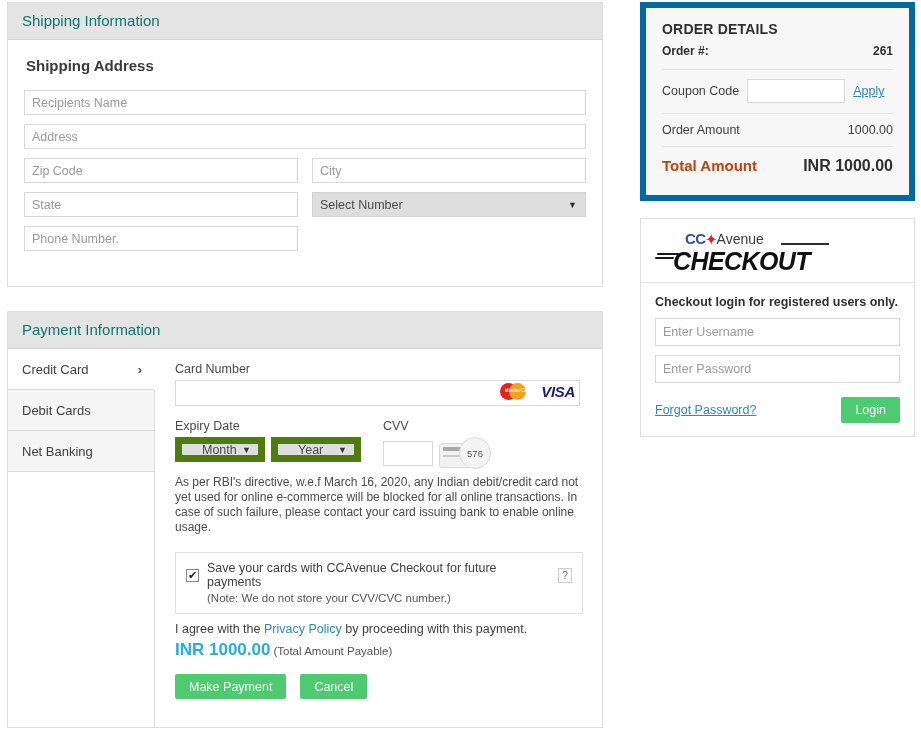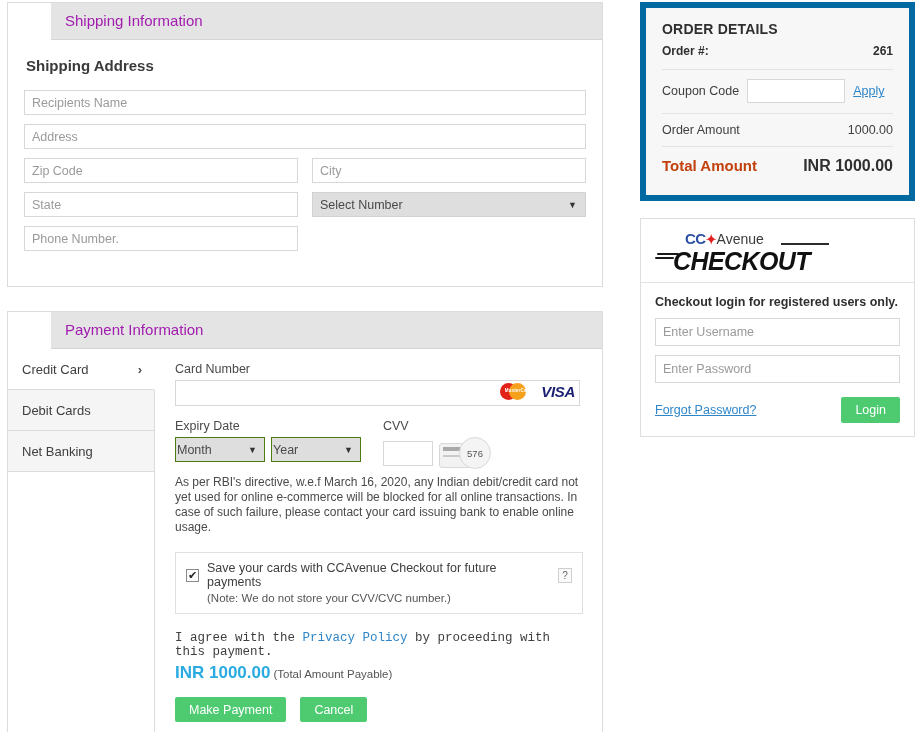--- a/index.html
+++ b/index.html
@@ -16,22 +16,21 @@
 
   
   .left-col { position: absolute; left: 7px; top: 2px; width: 596px; }
 
   .panel { border: 1px solid #dcdcdc; background: #ffffff; }
   .panel-head {
     background: #e4e4e4;
     border-bottom: 1px solid #d5d5d5;
     padding: 9px 14px 10px 14px;
     font-size: 15px;
-    color: #a21caf;
-    margin-left: 43px;
+    color: #0f766e;
   }
   .panel-body { background: #ffffff; }
 
   
   .ship-body { padding: 14px 16px 26px 16px; }
   .ship-title {
     font-size: 15px; font-weight: bold; color: #3a3a3a;
     margin: 3px 0 16px 2px;
   }
   .field-row { display: flex; gap: 14px; margin-bottom: 9px; }
@@ -102,23 +101,23 @@
   .visa {
     font-size: 15px; font-weight: bold; font-style: italic;
     color: #1a1f71; letter-spacing: -0.3px;
     font-family: "Liberation Sans", sans-serif;
   }
 
   .exp-row { display: flex; margin-bottom: 2px; }
   .exp-col { width: 208px; }
   .cvv-col { width: 200px; }
   .small-sel {
-    width: 90px; height: 25px; background: #dedede; border: 1px solid #4d7c0f;
+    width: 90px; height: 25px; background: #dedede; border: 7px solid #4d7c0f;
     font-size: 12.5px; color: #4a4a4a; display: flex; align-items: center;
-    padding: 0 1px; position: relative; cursor: pointer; margin-right: 6px;
+    padding: 0 20px; position: relative; cursor: pointer; margin-right: 6px;
   }
   .small-sel .caret { position: absolute; right: 7px; font-size: 9px; color: #333; }
   .selects { display: flex; }
   .cvv-line { display: flex; align-items: center; }
   .cvv-input { width: 50px; height: 25px; }
   .cvv-hint { position: relative; width: 56px; height: 32px; margin-left: 6px; }
   .cvv-card {
     position: absolute; left: 0; top: 6px; width: 40px; height: 25px;
     background: #f2f2f2; border: 1px solid #d8d8d8; border-radius: 3px;
   }
@@ -147,21 +146,21 @@
     margin-right: 8px; display: flex; align-items: center; justify-content: center;
     font-size: 11px; color: #222; line-height: 1; cursor: pointer; flex: none;
   }
   .qmark {
     margin-left: 7px; width: 14px; height: 15px; border: 1px solid #cfcfcf;
     background: #fafafa; font-size: 10px; color: #666; text-align: center;
     line-height: 14px; cursor: pointer;
   }
   .save-note { font-size: 11.5px; color: #555555; margin: 3px 0 0 21px; }
 
-  .agree { font-size: 12.5px; color: #3e3e3e; margin-top: 17px; font-family: Liberation Mono, monospace; }
+  .agree { font-size: 12.5px; color: #3e3e3e; margin-top: 8px; }
   .lnk { color: #2e86c9; text-decoration: none; cursor: pointer; }
 
   .amt-line { margin-top: 4px; }
   .amt-big { font-size: 17px; font-weight: bold; color: #29abe2; }
   .amt-sub { font-size: 11.5px; color: #555555; margin-left: 3px; }
 
   .btn-row { display: flex; gap: 14px; margin-top: 14px; }
   .btn {
     background: #4ecb71; color: #ffffff; border: none;
     font-size: 12.5px; font-family: "Liberation Sans", sans-serif;

